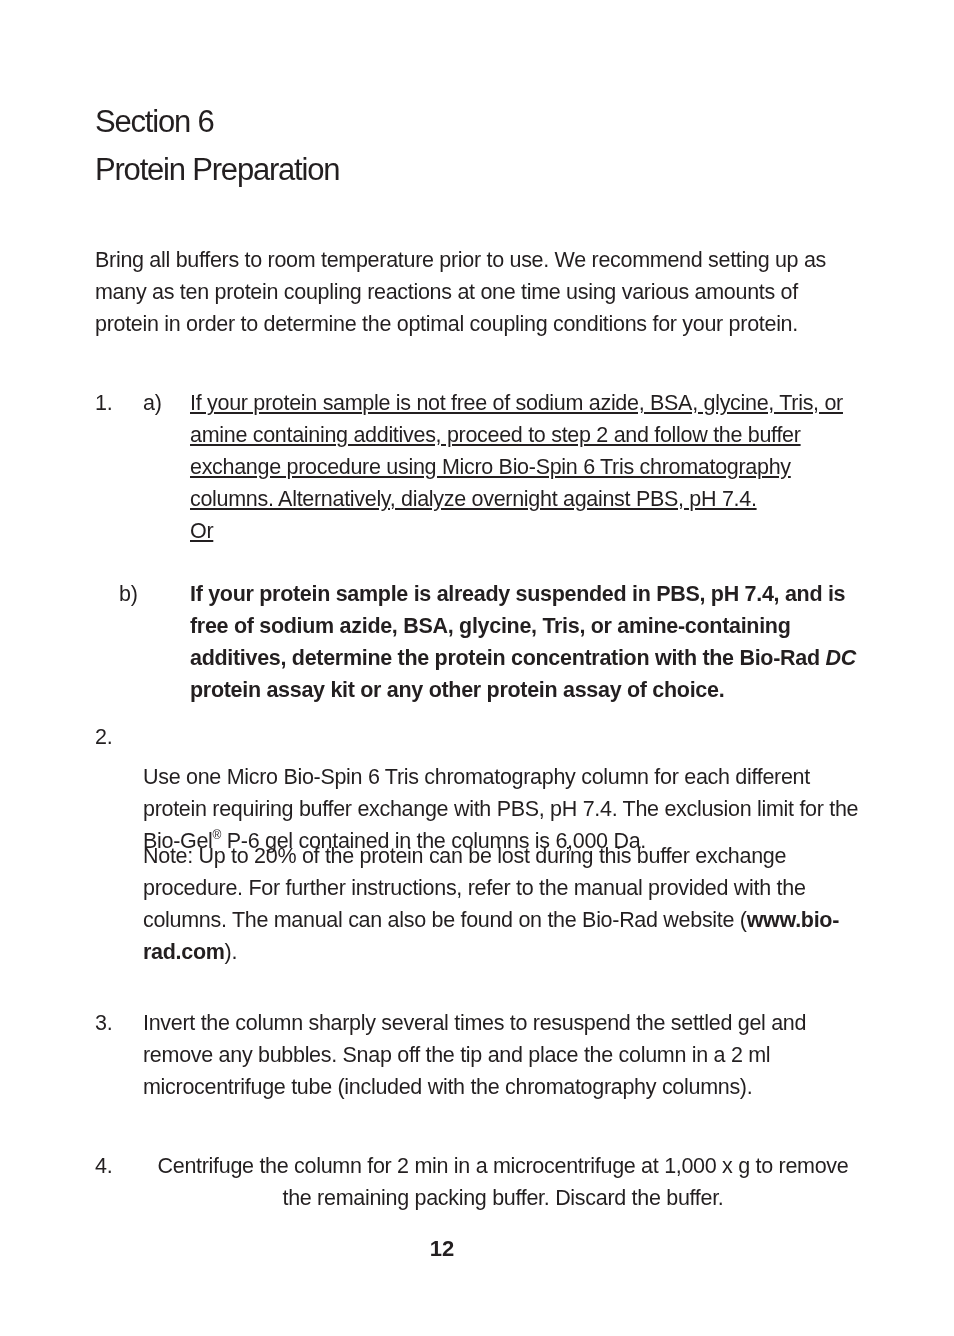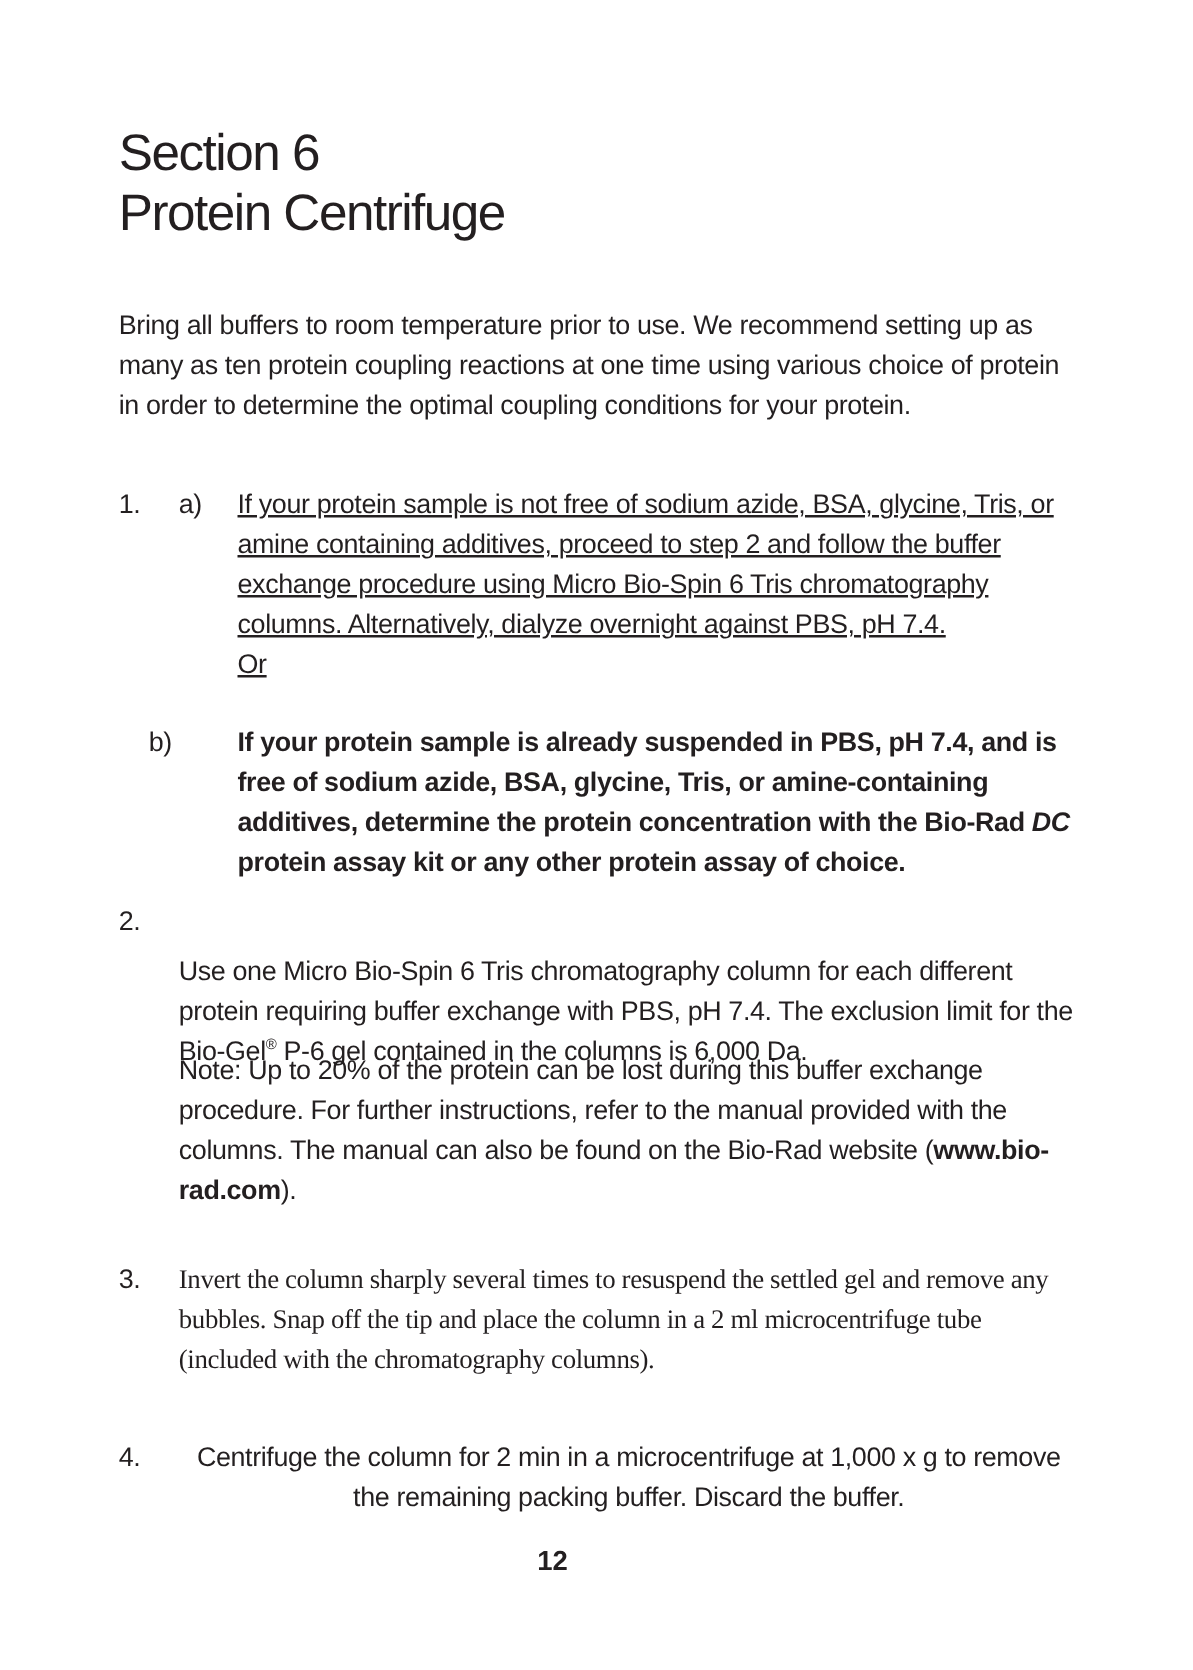--- a/index.html
+++ b/index.html
@@ -1,40 +1,40 @@
 <!DOCTYPE html>
 <html><head>
 <meta charset="utf-8">
 <style>
   html, body { margin: 0; padding: 0; background: #ffffff; }
   body { width: 954px; height: 1336px; position: relative; overflow: hidden;
          font-family: "Liberation Sans", sans-serif; color: #231f20; }
-  .title { position: absolute; left: 95px; top: 98px; font-size: 41px; line-height: 48px;
+  .title { position: absolute; left: 95px; top: 98px; font-size: 31px; line-height: 48px;
            font-weight: normal; letter-spacing: -1.2px; margin: 0; }
   .title span { display: block; }
   .para { position: absolute; left: 95px; width: 770px; font-size: 21.5px; line-height: 32px;
           letter-spacing: -0.3px; margin: 0; }
   .row { position: absolute; font-size: 21.5px; line-height: 32px; letter-spacing: -0.3px; }
   .num { position: absolute; left: 95px; }
   .sub { position: absolute; }
   .body { position: absolute; width: 680px; }
   b { font-weight: bold; }
   sup { font-size: 12px; vertical-align: 9px; line-height: 0; }
   .page-num { position: absolute; left: 0; width: 884px; top: 1236px; text-align: center;
               font-size: 22px; font-weight: bold; }
 </style>
 </head>
 <body>
 
 <h1 class="title">
   <span>Section 6</span>
-  <span>Protein Centrifuge</span>
+  <span>Protein Preparation</span>
 </h1>
 
-<p class="para" style="top:244px;">Bring all buffers to room temperature prior to use. We recommend setting up as many as ten protein coupling reactions at one time using various choice of protein in order to determine the optimal coupling conditions for your protein.</p>
+<p class="para" style="top:244px;">Bring all buffers to room temperature prior to use. We recommend setting up as many as ten protein coupling reactions at one time using various amounts of protein in order to determine the optimal coupling conditions for your protein.</p>
 
 <div>
   <span class="row num" style="top:387px;">1.</span>
   <span class="row sub" style="top:387px; left:143px;">a)</span>
   <div class="row body" style="top:387px; left:190px;text-decoration:underline;">
     <span>If your protein sample is not free of sodium azide, BSA, glycine, Tris, or amine containing additives, proceed to step 2 and follow the buffer exchange procedure using Micro Bio-Spin 6 Tris chromatography columns. Alternatively, dialyze overnight against PBS, pH 7.4.</span><br>
     <span>Or</span>
   </div>
   <span class="row sub" style="top:578px; left:119px;">b)</span>
   <div class="row body" style="top:578px; left:190px;font-weight:bold;">
@@ -48,21 +48,21 @@
   <div class="row body" style="top:761px; left:143px; width:720px;">
     <span>Use one Micro Bio-Spin 6 Tris chromatography column for each different protein requiring buffer exchange with PBS, pH 7.4. The exclusion limit for the Bio-Gel</span><sup>®</sup><span> P-6 gel contained in the columns is 6,000 Da.</span>
   </div>
   <div class="row body" style="top:840px; left:143px; width:720px;">
     <span>Note: Up to 20% of the protein can be lost during this buffer exchange procedure. For further instructions, refer to the manual provided with the columns. The manual can also be found on the Bio-Rad website (</span><b>www.bio-rad.com</b><span>).</span>
   </div>
 </div>
 
 <div>
   <span class="row num" style="top:1007px;">3.</span>
-  <div class="row body" style="top:1007px; left:143px; width:720px;font-family:Liberation Serif, serif;">Invert the column sharply several times to resuspend the settled gel and remove any bubbles. Snap off the tip and place the column in a 2 ml microcentrifuge tube (included with the chromatography columns).</div>
+  <div class="row body" style="top:1007px; left:143px; width:720px;">Invert the column sharply several times to resuspend the settled gel and remove any bubbles. Snap off the tip and place the column in a 2 ml microcentrifuge tube (included with the chromatography columns).</div>
 </div>
 
 <div>
   <span class="row num" style="top:1150px;">4.</span>
   <div class="row body" style="top:1150px; left:143px; width:720px;text-align:center;">Centrifuge the column for 2 min in a microcentrifuge at 1,000 x g to remove the remaining packing buffer. Discard the buffer.</div>
 </div>
 
 <div class="page-num">12</div>
 
 </body></html>

